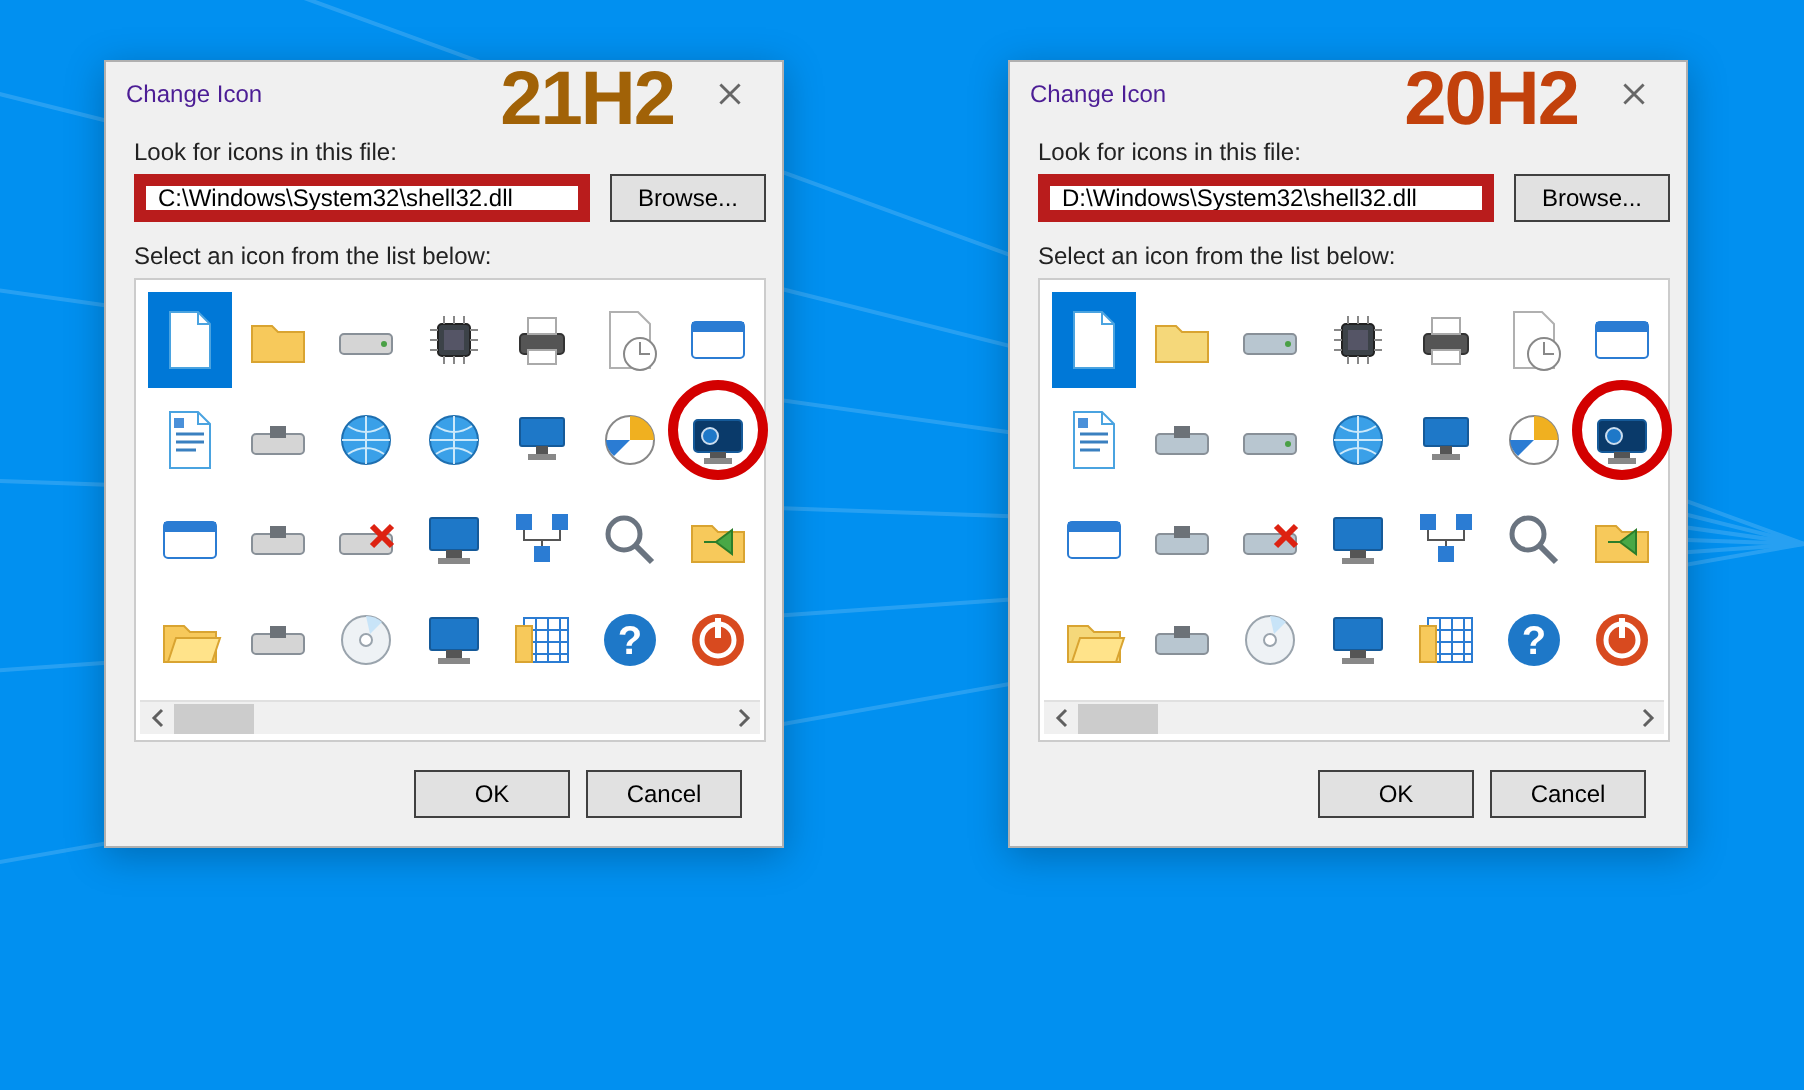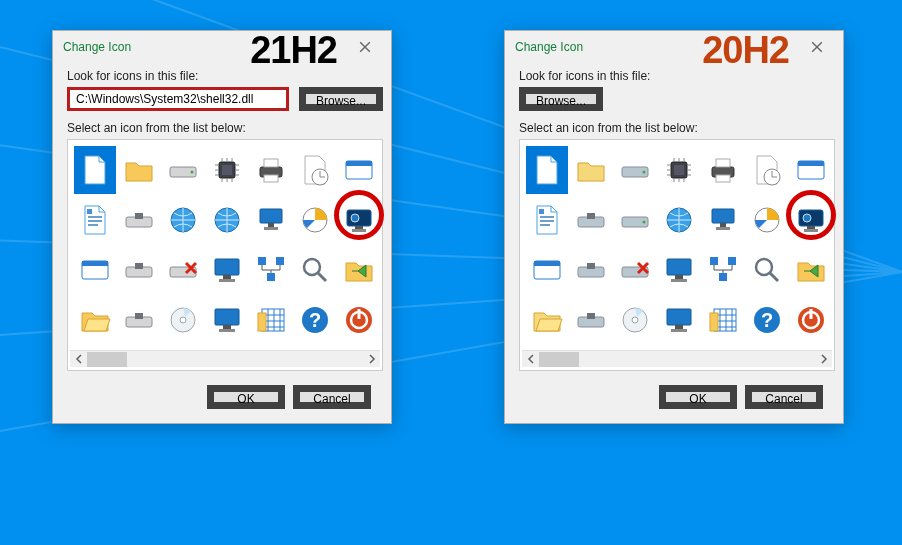--- a/index.html
+++ b/index.html
@@ -24,43 +24,43 @@
     position: absolute;
     width: 340px;
     background: #f0f0f0;
     border: 1px solid #b0b0b0;
     box-shadow: 0 4px 18px rgba(0,0,0,.25);
     padding: 0 0 10px 0;
   }
   .titlebar {
     display: flex; align-items: center;
     height: 32px; padding: 0 6px 0 10px;
-    color: #15803d;
+    color: #4c1d95;
   }
   .titlebar .title { flex: 1; font-size: 12px; }
   .titlebar .close {
     width: 40px; height: 28px; display: flex; align-items: center; justify-content: center;
     color: #555; cursor: default;
   }
   .titlebar .close svg { width: 12px; height: 12px; }
   .version-badge {
     position: absolute; top: 0px; right: 54px;
     font-size: 38px; font-weight: 800; line-height: 1;
     letter-spacing: -1px;
   }
   .content { padding: 6px 8px 0 14px; color: #222; }
   .label { font-size: 12px; margin-bottom: 4px; }
   .file-row { display: flex; gap: 10px; margin-bottom: 10px; }
   .file-input {
-    flex: 1; height: 24px; border: 3px solid #b91c1c; background: #fff;
+    flex: 1; height: 24px; border: 6px solid #b91c1c; background: #fff;
     padding: 0 6px; font-family: inherit; font-size: 12px;
   }
   .btn {
     height: 24px; min-width: 78px; padding: 0 10px;
-    border: 7px solid #404040; background: #e1e1e1;
+    border: 1px solid #404040; background: #e1e1e1;
     font-family: inherit; font-size: 12px; cursor: default;
   }
   .icon-box {
     border: 1px solid #ccc; background: #fff; padding: 6px 0 0 6px;
     height: 232px; position: relative;
   }
   .icon-grid {
     display: grid; grid-template-columns: repeat(7, 42px);
     grid-auto-rows: 48px; gap: 2px 2px;
   }
@@ -104,21 +104,21 @@
 <div class="bg-rays">
   <span style="transform:rotate(170deg)"></span>
   <span style="transform:rotate(176deg)"></span>
   <span style="transform:rotate(182deg)"></span>
   <span style="transform:rotate(188deg)"></span>
   <span style="transform:rotate(194deg)"></span>
   <span style="transform:rotate(200deg)"></span>
 </div>
 
 <div class="dialog" style="left:52px; top:30px;">
-  <div class="version-badge" style="color:#000000">21H2</div>
+  <div class="version-badge" style="color:#a16207">21H2</div>
   <div class="titlebar">
     <span class="title">Change Icon</span>
     <span class="close">
       <svg viewBox="0 0 10 10">
           <path d="M1 1 L9 9 M9 1 L1 9" stroke="#666" stroke-width="1.2" fill="none"></path>
         </svg>
     </span>
   </div>
   <div class="content">
     <div class="label">Look for icons in this file:</div>
@@ -344,20 +344,21 @@
     <span class="title">Change Icon</span>
     <span class="close">
       <svg viewBox="0 0 10 10">
           <path d="M1 1 L9 9 M9 1 L1 9" stroke="#666" stroke-width="1.2" fill="none"></path>
         </svg>
     </span>
   </div>
   <div class="content">
     <div class="label">Look for icons in this file:</div>
     <div class="file-row">
+      <input class="file-input" value="D:\Windows\System32\shell32.dll" style="">
       <button class="btn">Browse...</button>
     </div>
     <div class="label">Select an icon from the list below:</div>
 
     <div class="icon-box">
       <div class="icon-grid" id="grid-1">
           <div class="icon-item selected">
             <svg viewBox="0 0 34 34">
               <path d="M7 3 h14 l6 6 v22 h-20 z" fill="#fff" stroke="#4aa3e0"></path>
               <path d="M21 3 v6 h6" fill="none" stroke="#4aa3e0"></path>

